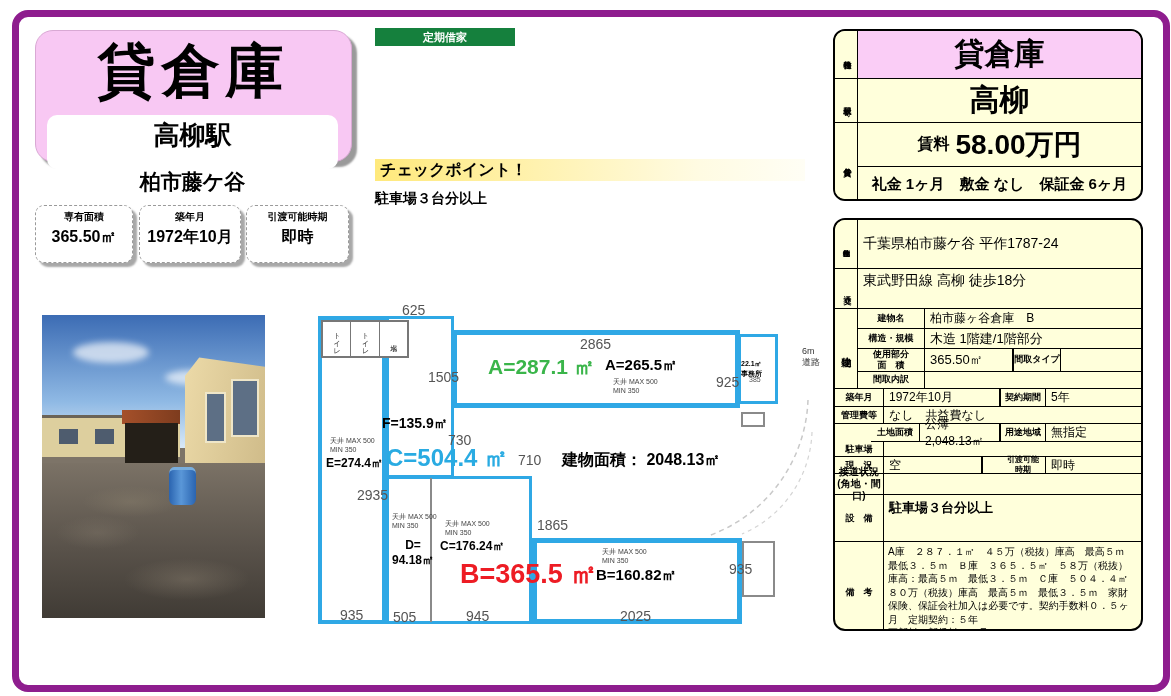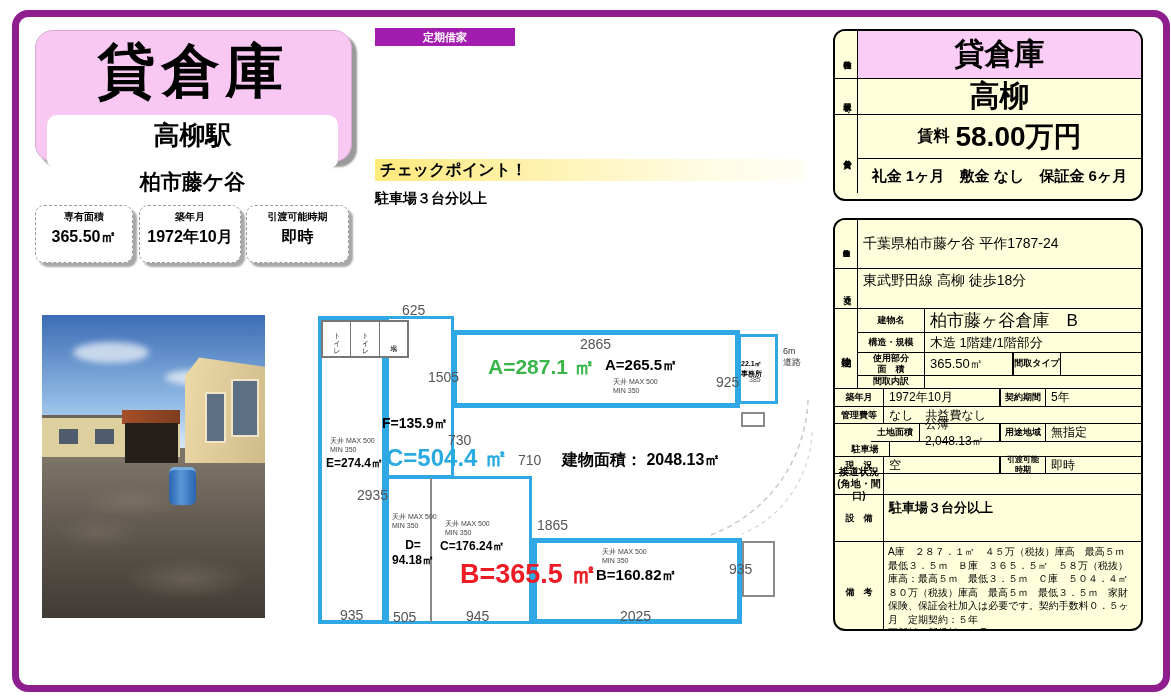--- a/index.html
+++ b/index.html
@@ -8,21 +8,21 @@
   .abs{position:absolute;}
   
   .title-card{position:absolute;left:35px;top:30px;width:315px;height:130px;background:#F8C8F3;border:1px solid #d9a9d4;border-radius:18px;box-shadow:5px 5px 2px #9a9a9a;}
   .title-main{font-size:58px;font-weight:bold;text-align:center;letter-spacing:6px;line-height:80px;height:80px;}
   .station-box{position:absolute;left:11px;top:84px;width:291px;height:54px;background:#fff;border-radius:10px;text-align:center;font-size:26px;font-weight:bold;line-height:40px;}
   .location{position:absolute;left:35px;top:168px;width:315px;text-align:center;font-size:21px;font-weight:bold;}
   .ibox{position:absolute;top:205px;height:52px;background:#fff;border:1px dashed #9a9a9a;border-radius:9px;box-shadow:4px 4px 2px #a8a8a8;text-align:center;padding-top:4px;box-sizing:content-box;}
   .ibox .lab{font-size:10px;font-weight:bold;}
   .ibox .val{font-size:16px;font-weight:bold;margin-top:3px;}
   
-  .badge{position:absolute;left:375px;top:28px;width:140px;height:18px;background:#a21caf;color:#fff;font-size:11px;font-weight:bold;text-align:center;line-height:18px;}
+  .badge{position:absolute;left:375px;top:28px;width:140px;height:18px;background:#15803d;color:#fff;font-size:11px;font-weight:bold;text-align:center;line-height:18px;}
   .checkpoint{position:absolute;left:375px;top:159px;width:430px;height:22px;background:linear-gradient(90deg,#FFE97C,#FFFBE2 75%,#FFFEF5);font-size:16px;font-weight:bold;line-height:22px;padding-left:5px;box-sizing:border-box;}
   .parknote{position:absolute;left:375px;top:190px;font-size:14px;font-weight:bold;}
   
   .photo{position:absolute;left:42px;top:315px;width:223px;height:303px;background:#7d7468;overflow:hidden;}
   .photo>div{position:absolute;}
   .sky{left:0;top:0;width:100%;height:44%;background:linear-gradient(#3c6cb4,#8fb9e4 65%,#d9e9f7);}
   .cloud{background:#fff;opacity:.65;border-radius:50%;filter:blur(3px);}
   .bldg-back{left:0;top:33%;width:62%;height:13%;background:#ddcf9e;border-top:3px solid #6b6457;}
   .bldg-back .win{position:absolute;background:#4e5c6e;width:14%;height:38%;top:28%;}
   .opening{left:37%;top:35.5%;width:24%;height:14%;background:#241f18;}
@@ -146,21 +146,21 @@
     <div class="ceil" style="left:445px;top:520px;">天井 MAX 500
 MIN 350</div>
     <div class="arealab" style="left:440px;top:538px;font-size:12px;">C=176.24㎡</div>
     <div class="arealab" style="left:460px;top:556px;font-size:27px;color:#ED1C24;">B=365.5 ㎡</div>
     <div class="ceil" style="left:602px;top:548px;">天井 MAX 500
 MIN 350</div>
     <div class="arealab" style="left:596px;top:566px;font-size:15px;">B=160.82㎡</div>
     <div class="arealab" style="left:562px;top:450px;font-size:16px;">建物面積： 2048.13㎡</div>
     <div class="arealab pre" style="left:741px;top:359px;font-size:7px;">22.1㎡
 事務所</div>
-    <div class="pre abs" style="left:783px;top:346px;font-size:9px;color:#333;">6m
+    <div class="pre abs" style="left:802px;top:346px;font-size:9px;color:#333;">6m
 道路</div>
 
     <div class="dim" style="left:402px;top:302px;">625</div>
     <div class="dim" style="left:580px;top:336px;">2865</div>
     <div class="dim" style="left:428px;top:369px;">1505</div>
     <div class="dim" style="left:716px;top:374px;">925</div>
     <div class="dim" style="left:749px;top:376px;font-size:7px;">385</div>
     <div class="dim" style="left:448px;top:432px;">730</div>
     <div class="dim" style="left:518px;top:452px;">710</div>
     <div class="dim" style="left:357px;top:487px;">2935</div>
@@ -170,21 +170,21 @@
     <div class="dim" style="left:466px;top:608px;">945</div>
     <div class="dim" style="left:620px;top:608px;">2025</div>
     <div class="dim" style="left:729px;top:561px;">935</div>
   </div>
 
   <div class="card" style="left:833px;top:29px;width:310px;height:172px;">
     <div class="srow" style="height:48px;">
       <div class="vlab">物件種目</div>
       <div class="sval pinkbg" style="font-size:30px;">貸倉庫</div>
     </div>
-    <div class="srow" style="height:36px;">
+    <div class="srow" style="height:44px;">
       <div class="vlab">最寄駅</div>
       <div class="sval" style="font-size:30px;">高柳</div>
     </div>
     <div class="srow" style="height:78px;">
       <div class="vlab">賃貸条件</div>
       <div style="flex:1;display:flex;flex-direction:column;">
         <div style="flex:0 0 43px;border-bottom:1px solid #000;display:flex;align-items:center;justify-content:center;gap:6px;">
           <span style="font-size:16px;font-weight:bold;">賃料</span>
           <span style="font-size:28px;font-weight:bold;">58.00万円</span>
         </div>
@@ -200,21 +200,21 @@
     </div>
     <div class="srow" style="height:40px;">
       <div class="vlab">交通</div>
       <div class="dv" style="align-items:flex-start;padding-top:3px;font-size:14px;">東武野田線 高柳 徒歩18分</div>
     </div>
     <div class="srow" style="height:80px;">
       <div class="vlab" style="font-size:10px;">建物</div>
       <div style="flex:1;display:flex;flex-direction:column;">
         <div class="bsub" style="flex:0 0 20px;">
           <div class="sublab">建物名</div>
-          <div class="dv" style="font-size:17px;">柏市藤ヶ谷倉庫　B</div>
+          <div class="dv" style="font-size:12px;">柏市藤ヶ谷倉庫　B</div>
         </div>
         <div class="bsub" style="flex:0 0 20px;">
           <div class="sublab">構造・規模</div>
           <div class="dv" style="font-size:13px;">木造 1階建/1階部分</div>
         </div>
         <div class="bsub" style="flex:0 0 22px;">
           <div class="sublab">使用部分
 面　積</div>
           <div class="dv" style="flex:0 0 82px;font-size:13px;">365.50㎡</div>
           <div class="dl2" style="flex:0 0 46px;">間取タイプ</div>
@@ -235,28 +235,28 @@
     <div class="srow" style="height:17px;">
       <div class="dl">管理費等</div>
       <div class="dv" style="font-size:12px;">なし　共益費なし</div>
     </div>
     <div class="srow" style="height:18px;margin-left:36px;">
       <div class="dl">土地面積</div>
       <div class="dv" style="font-size:12px;">公簿 2,048.13㎡</div>
       <div class="dl2">用途地域</div>
       <div class="dv2" style="font-size:12px;">無指定</div>
     </div>
-    <div class="srow" style="height:15px;padding-left:6px;">
+    <div class="srow" style="height:15px;">
       <div class="dl">駐車場</div>
       <div class="dv"></div>
     </div>
     <div class="srow" style="height:17px;">
       <div class="dl">現　況</div>
       <div class="dv" style="font-size:12px;">空</div>
-      <div class="dl2" style="font-size:8px;">引渡可能
+      <div class="dl2" style="font-size:8px;padding-left:18px;">引渡可能
 時期</div>
       <div class="dv2" style="font-size:12px;">即時</div>
     </div>
     <div class="srow" style="height:21px;">
       <div class="dl" style="font-size:10px;">接道状況
 (角地・間口)</div>
       <div class="dv"></div>
     </div>
     <div class="srow" style="height:47px;">
       <div class="dl">設　備</div>

